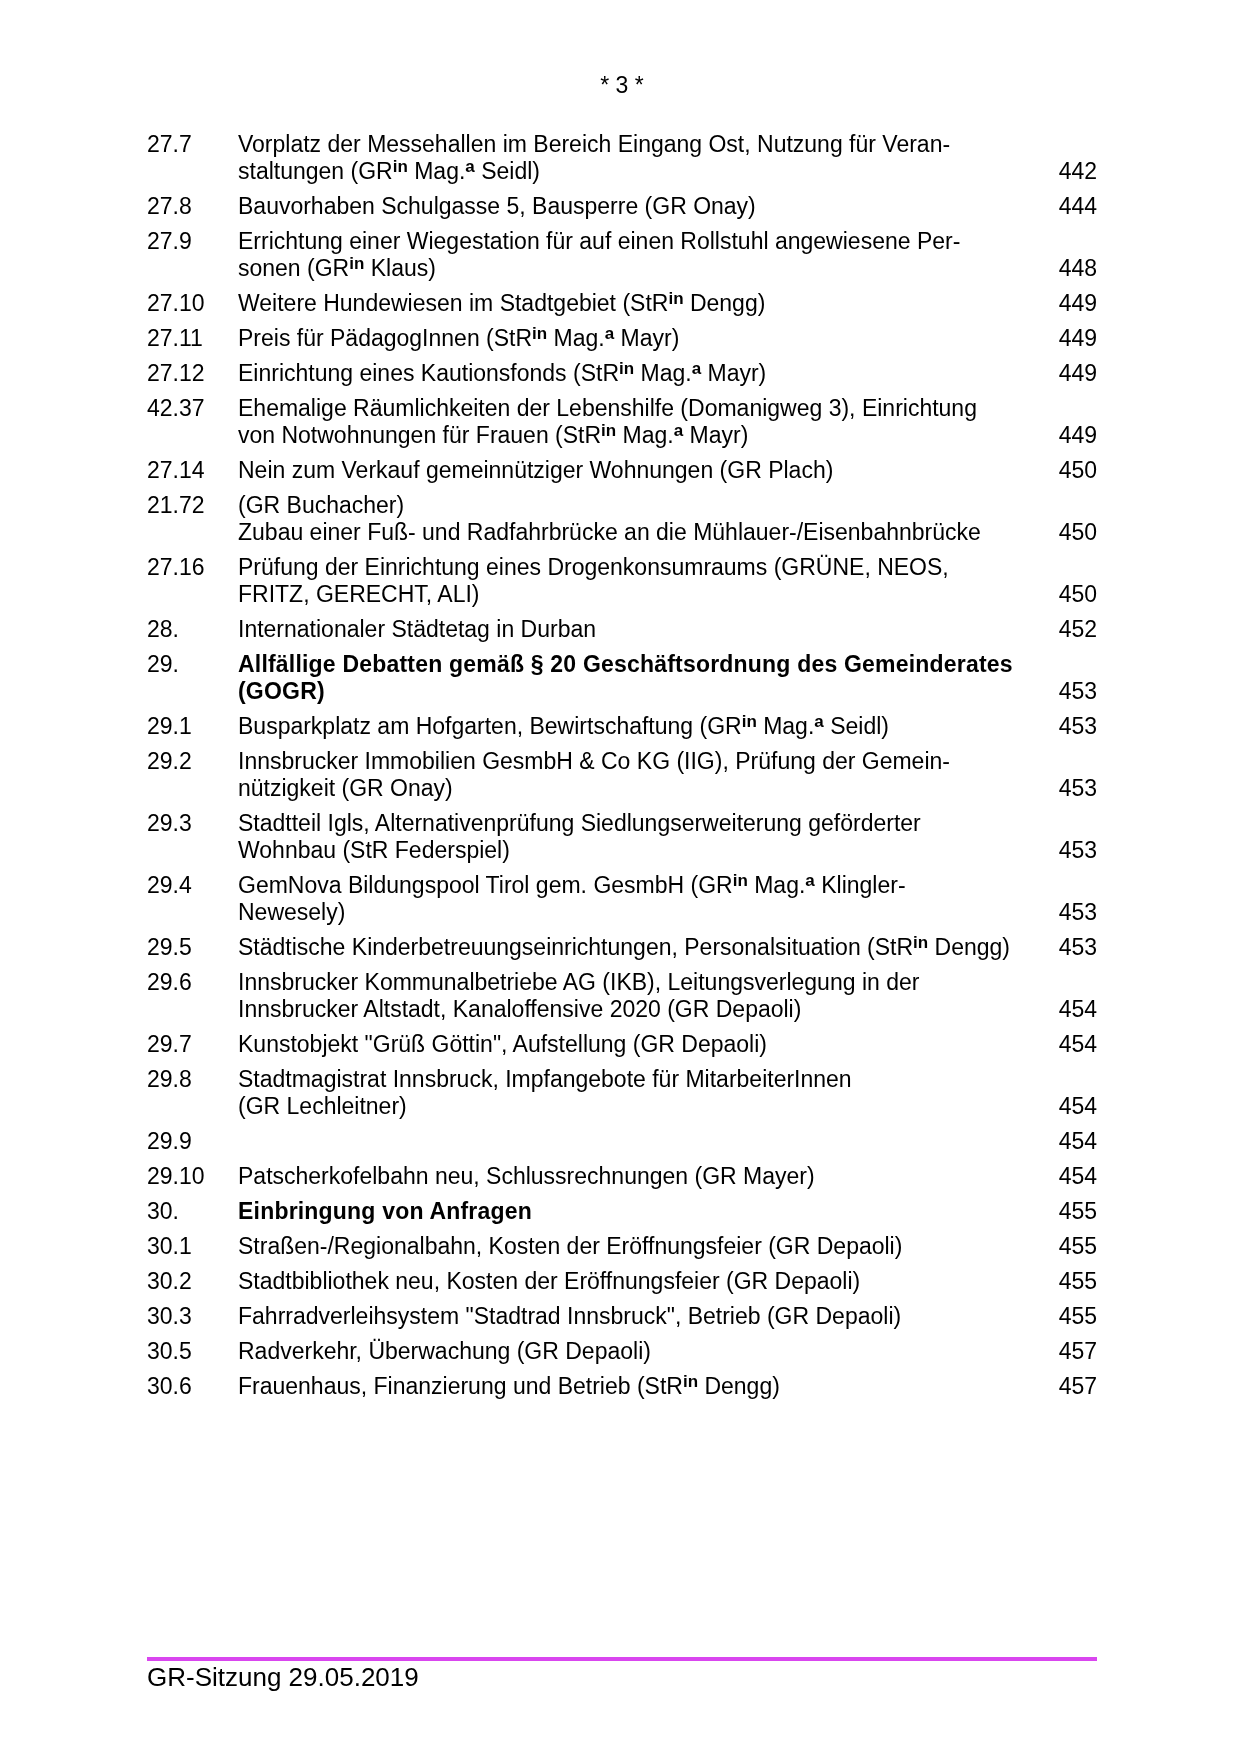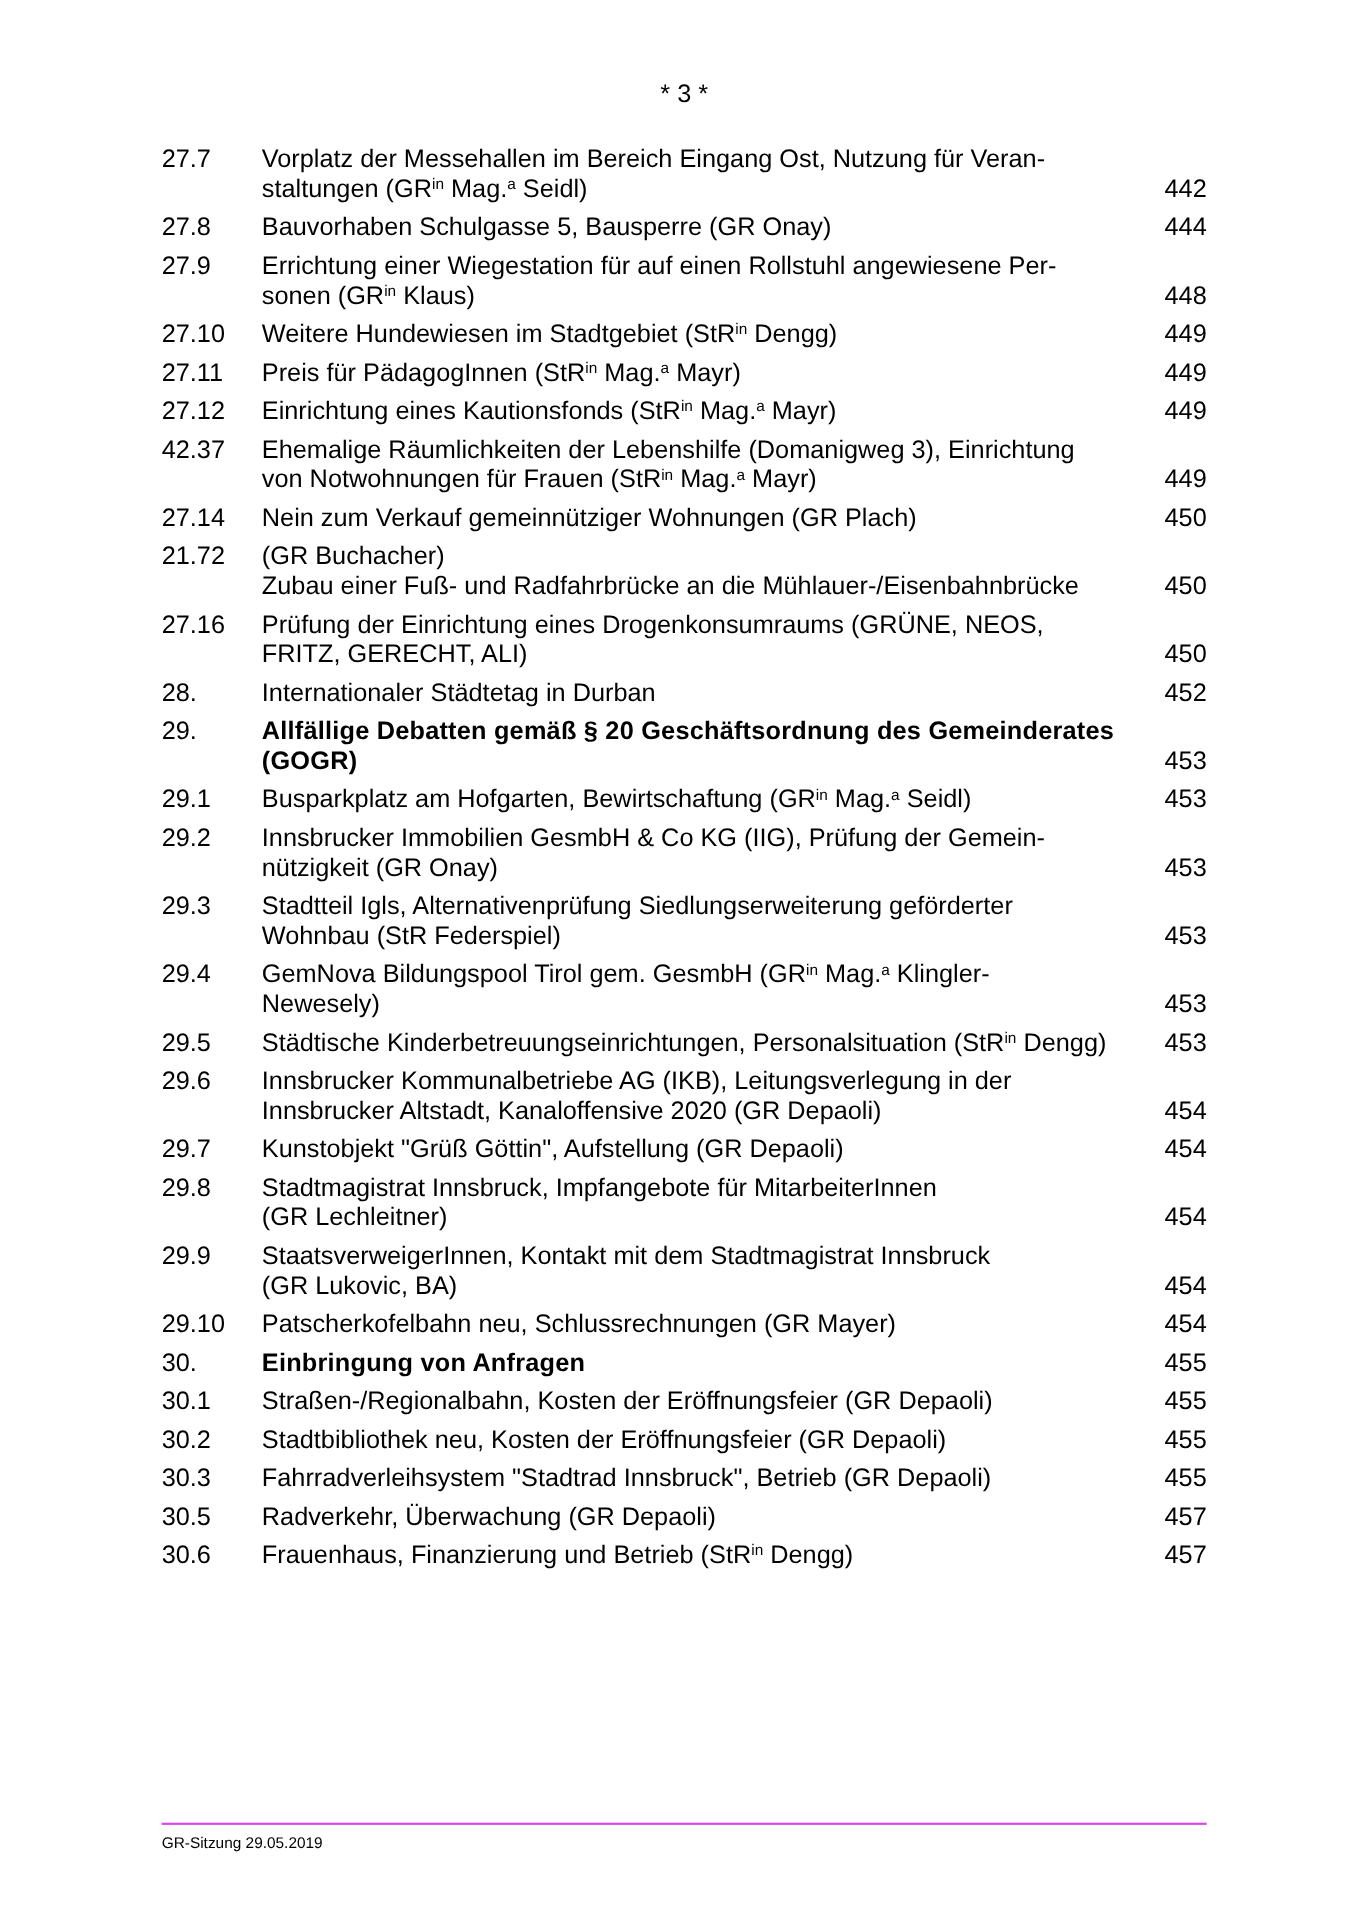--- a/index.html
+++ b/index.html
@@ -54,32 +54,33 @@
     font-weight: bold;
     letter-spacing: 0.2px;
   }
   .pg {
     flex: 1 1 auto;
     text-align: right;
     align-self: flex-end;
     white-space: nowrap;
   }
   sup {
-    font-size: 14px;
+    font-size: 17px;
     line-height: 0;
     vertical-align: 7px;
+    font-weight: bold;
   }
   .footer {
     position: absolute;
     left: 0;
     top: 1657px;
     width: 950px;
-    border-top: 2px solid #d946ef;
+    border-top: 4px solid #d946ef;
     padding-top: 5px;
-    font-size: 14px;
+    font-size: 26px;
     line-height: 23px;
   }
 </style>
 </head>
 <body>
 
 <div class="page">
   <div class="page-header">* 3 *</div>
 
   <div class="toc-list">
@@ -229,24 +230,20 @@
       <div class="item">
         <div class="num">29.8</div>
         <div class="txt">
           <div class="line">Stadtmagistrat Innsbruck, Impfangebote für MitarbeiterInnen</div>
           <div class="line">(GR Lechleitner)</div>
         </div>
         <div class="pg">454</div>
       </div>
       <div class="item">
         <div class="num">29.9</div>
-        <div class="txt">
-          <div class="line">StaatsverweigerInnen, Kontakt mit dem Stadtmagistrat Innsbruck</div>
-          <div class="line">(GR Lukovic, BA)</div>
-        </div>
         <div class="pg">454</div>
       </div>
       <div class="item">
         <div class="num">29.10</div>
         <div class="txt">
           <div class="line">Patscherkofelbahn neu, Schlussrechnungen (GR Mayer)</div>
         </div>
         <div class="pg">454</div>
       </div>
       <div class="item bold">

